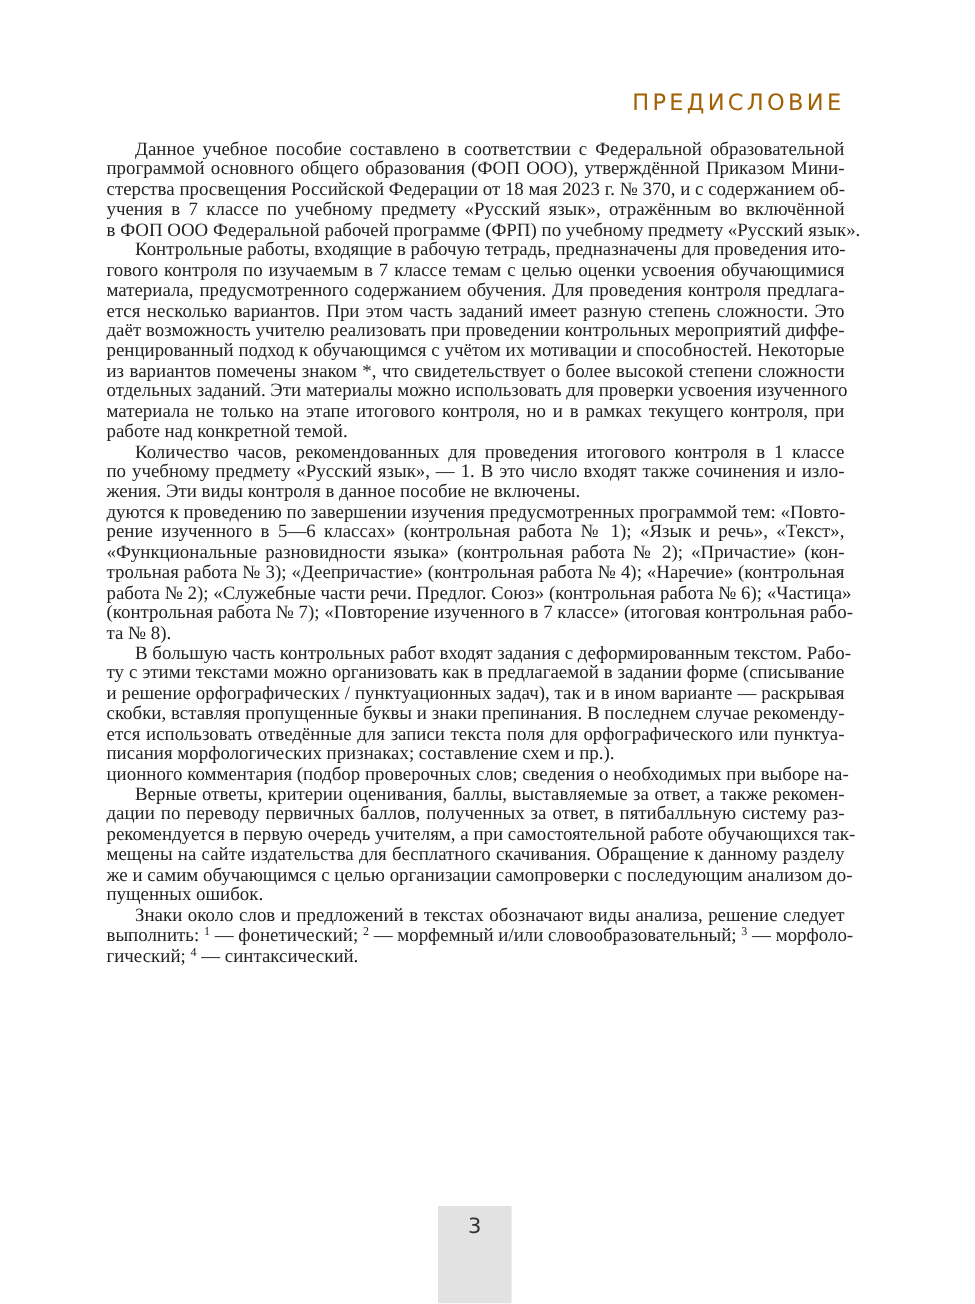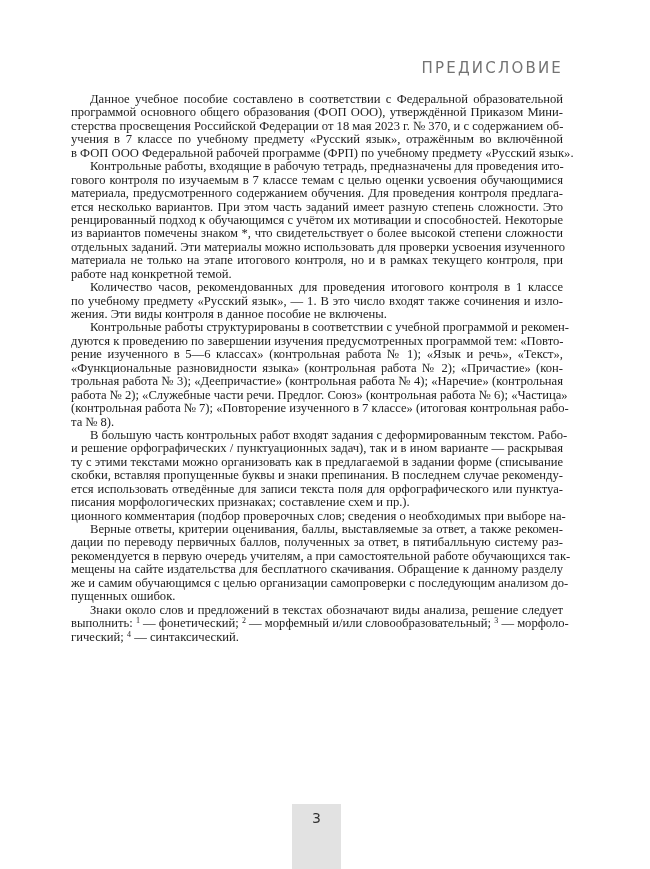--- a/index.html
+++ b/index.html
@@ -3,21 +3,21 @@
 <meta charset="utf-8">
 <style>
   html, body { margin: 0; padding: 0; }
   body {
     width: 650px; height: 869px; background: #ffffff; position: relative; overflow: hidden;
     font-family: "Liberation Serif", "DejaVu Serif", serif; color: #222222;
   }
   .heading {
     position: absolute; left: 400px; top: 59px; width: 163px; text-align: right;
     font-family: "DejaVu Sans", "Liberation Sans", sans-serif; font-size: 15px;
-    letter-spacing: 2.2px; color: #737373; margin: 0; font-weight: normal; white-space: nowrap;
+    letter-spacing: 2.2px; color: #a16207; margin: 0; font-weight: normal; white-space: nowrap;
   }
   .body-text {
     position: absolute; left: 71px; top: 93px; width: 492px;
   }
   .line {
     display: block; height: 13.45px; line-height: 13.45px; font-size: 12.6px;
     text-align: justify; text-align-last: justify; white-space: nowrap; overflow: visible;
   }
   .line.last { text-align-last: left; text-align: left; }
   .line.indent { padding-left: 19px; }
@@ -43,48 +43,48 @@
     <span class="line">стерства просвещения Российской Федерации от 18 мая 2023 г. № 370, и с содержанием об-</span>
     <span class="line">учения в 7 классе по учебному предмету «Русский язык», отражённым во включённой</span>
     <span class="line">в ФОП ООО Федеральной рабочей программе (ФРП) по учебному предмету «Русский язык».</span>
   </div>
 
   <div>
     <span class="line indent">Контрольные работы, входящие в рабочую тетрадь, предназначены для проведения ито-</span>
     <span class="line">гового контроля по изучаемым в 7 классе темам с целью оценки усвоения обучающимися</span>
     <span class="line">материала, предусмотренного содержанием обучения. Для проведения контроля предлага-</span>
     <span class="line">ется несколько вариантов. При этом часть заданий имеет разную степень сложности. Это</span>
+    <span class="line">даёт возможность учителю реализовать при проведении контрольных мероприятий диффе-</span>
     <span class="line">ренцированный подход к обучающимся с учётом их мотивации и способностей. Некоторые</span>
     <span class="line">из вариантов помечены знаком *, что свидетельствует о более высокой степени сложности</span>
     <span class="line">отдельных заданий. Эти материалы можно использовать для проверки усвоения изученного</span>
     <span class="line">материала не только на этапе итогового контроля, но и в рамках текущего контроля, при</span>
     <span class="line last">работе над конкретной темой.</span>
   </div>
 
   <div>
     <span class="line indent">Количество часов, рекомендованных для проведения итогового контроля в 1 классе</span>
     <span class="line">по учебному предмету «Русский язык», — 1. В это число входят также сочинения и изло-</span>
     <span class="line last">жения. Эти виды контроля в данное пособие не включены.</span>
   </div>
 
   <div>
-    <span class="line indent">Контрольные работы структурированы в соответствии с учебной программой и рекомен-</span>
     <span class="line">дуются к проведению по завершении изучения предусмотренных программой тем: «Повто-</span>
     <span class="line">рение изученного в 5—6 классах» (контрольная работа № 1); «Язык и речь», «Текст»,</span>
     <span class="line">«Функциональные разновидности языка» (контрольная работа № 2); «Причастие» (кон-</span>
     <span class="line">трольная работа № 3); «Деепричастие» (контрольная работа № 4); «Наречие» (контрольная</span>
     <span class="line">работа № 2); «Служебные части речи. Предлог. Союз» (контрольная работа № 6); «Частица»</span>
     <span class="line">(контрольная работа № 7); «Повторение изученного в 7 классе» (итоговая контрольная рабо-</span>
     <span class="line last">та № 8).</span>
   </div>
 
   <div>
     <span class="line indent">В большую часть контрольных работ входят задания с деформированным текстом. Рабо-</span>
+    <span class="line">ту с этими текстами можно организовать как в предлагаемой в задании форме (списывание</span>
     <span class="line">и решение орфографических / пунктуационных задач), так и в ином варианте — раскрывая</span>
-    <span class="line">ту с этими текстами можно организовать как в предлагаемой в задании форме (списывание</span>
     <span class="line">скобки, вставляя пропущенные буквы и знаки препинания. В последнем случае рекоменду-</span>
     <span class="line">ется использовать отведённые для записи текста поля для орфографического или пунктуа-</span>
     <span class="line last">писания морфологических признаках; составление схем и пр.).</span>
     <span class="line">ционного комментария (подбор проверочных слов; сведения о необходимых при выборе на-</span>
   </div>
 
   <div>
     <span class="line indent">Верные ответы, критерии оценивания, баллы, выставляемые за ответ, а также рекомен-</span>
     <span class="line">дации по переводу первичных баллов, полученных за ответ, в пятибалльную систему раз-</span>
     <span class="line">рекомендуется в первую очередь учителям, а при самостоятельной работе обучающихся так-</span>

